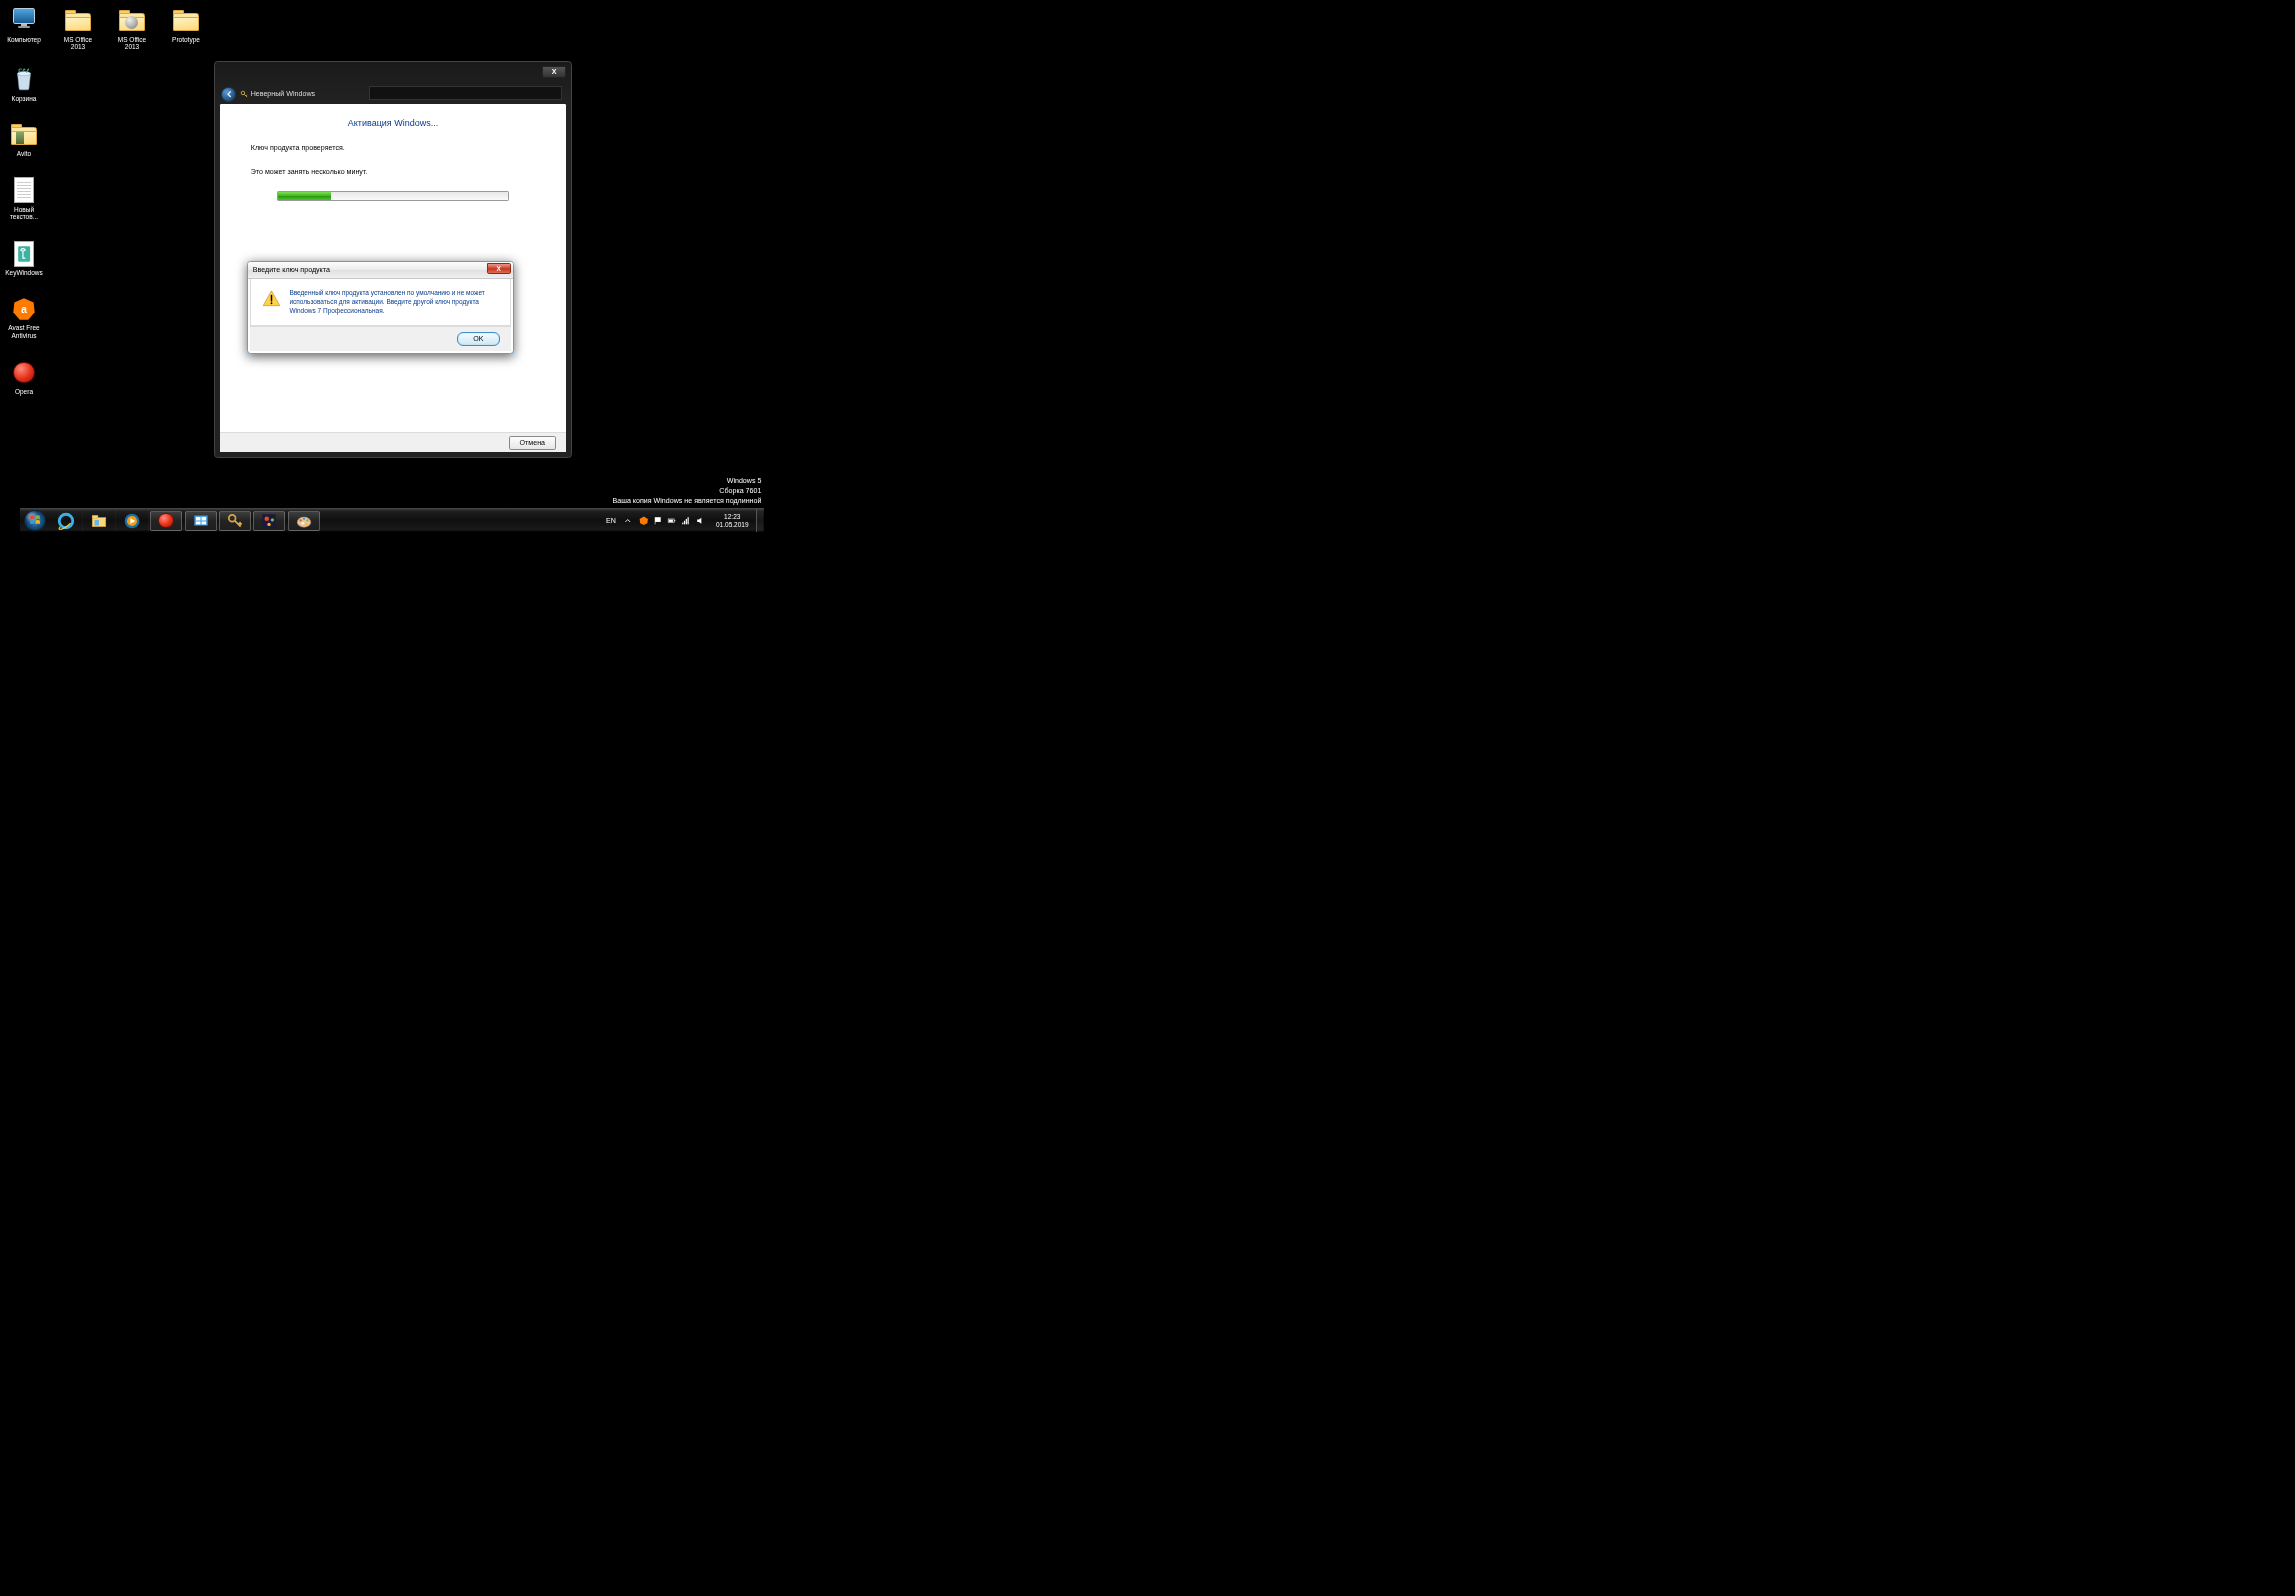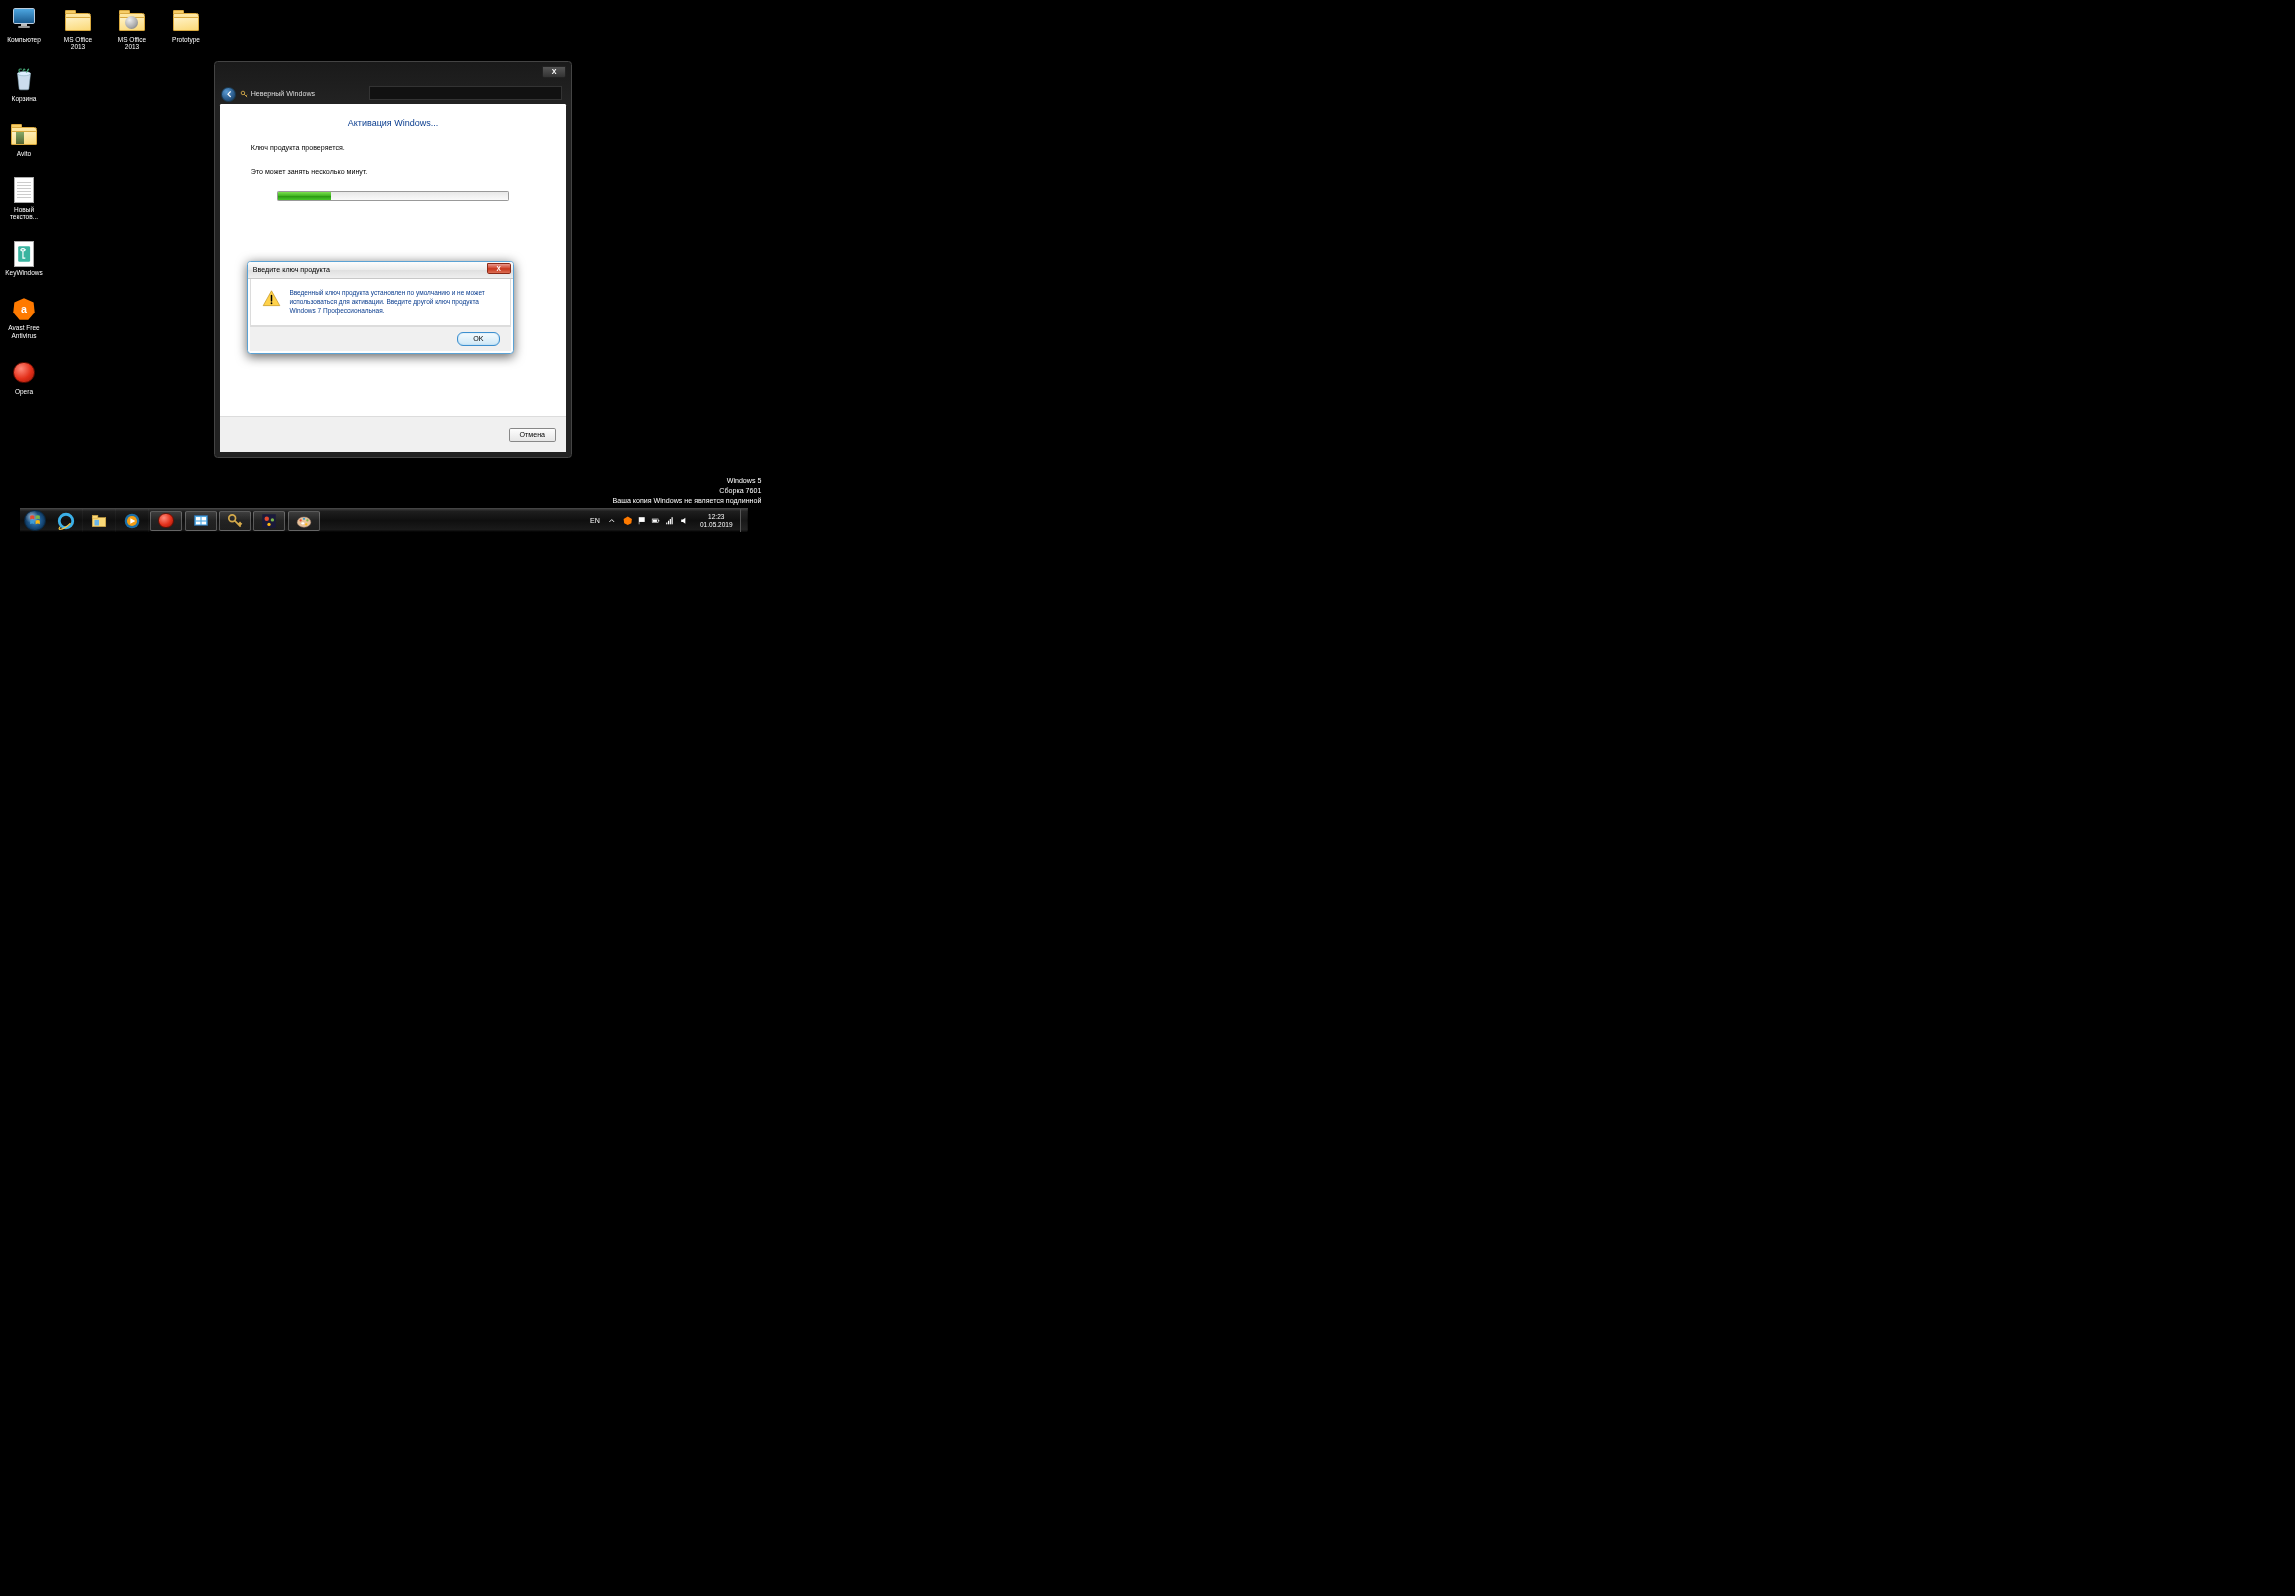--- a/index.html
+++ b/index.html
@@ -39,37 +39,37 @@
 .win-nav-title { color: #ddd; font-size: 7.1px; display:flex; align-items:center; gap:2.4px;}
 .address-black { position:absolute; top:24px; right:9.5px; left:154px; height:14.3px; background:#111; border:0.6px solid #333;}
 
 .win-content { position: absolute; left: 4.8px; right: 4.8px; top: 42px; bottom: 4.8px; background: #fff; border-radius: 1.2px; color: #000; padding: 14.3px 31px; }
 .content-title { color: #0a3d8f; font-size: 9px; margin-bottom: 15.4px; text-align: center; }
 .content-text { font-size: 7.1px; color: #000; margin-bottom: 16px; }
 
 .progress { width: 232px; height: 10px; margin: 15.4px auto 0; border: 0.6px solid #999; border-radius: 1.2px; background: linear-gradient(#e8e8e8,#fafafa); overflow:hidden; position:relative;}
 .progress-fill { height: 100%; width: 23%; background: linear-gradient(#7be04f,#3eb31e 50%,#2a9612 51%,#46c728); }
 
-.win-footer { position: absolute; left:0; right:0; bottom:0; height: 36px; border-top: 0.6px solid #dcdcdc; background: #f0f0f0; display:flex; justify-content:flex-end; align-items:center; padding-right: 10.7px;}
+.win-footer { position: absolute; left:0; right:0; bottom:0; height: 20px; border-top: 0.6px solid #dcdcdc; background: #f0f0f0; display:flex; justify-content:flex-end; align-items:center; padding-right: 10.7px;}
 .btn-cancel { padding: 1.8px 9.5px; font-size: 7.1px; background: linear-gradient(#fdfdfd,#e6e6e6); border: 0.6px solid #888; border-radius: 1.8px; cursor:pointer; color:#000; }
 
 
 .msgbox { position: absolute; left: 247px; top: 261px; width: 267px; background: #fff; border: 0.6px solid #5ba2d4; border-radius: 3.6px; box-shadow: 0 2.4px 10.7px rgba(0,0,0,0.6); overflow:hidden; }
 .msgbox::before { content:""; position:absolute; inset:-2.4px; border:2.4px solid rgba(76,152,210,0.35); border-radius:5.3px; z-index:-1;}
 .msgbox-titlebar { height: 16.6px; background: linear-gradient(#fdfdfd,#ececec 48%,#e0e0e0 52%,#efefef); border-bottom: 0.6px solid #c8c8c8; display:flex; align-items:center; padding-left:4.8px; position:relative;}
 .msgbox-title { font-size: 7.1px; color: #000; }
 .msgbox-close { position: absolute; right: 2.4px; top: 1.2px; width: 24px; height: 10.7px; background: linear-gradient(#e89a8f,#d1472e 48%,#c4351c 52%,#de6e53); border:0.6px solid #8a2a18; border-radius: 0 1.8px 1.8px 1.8px; display:flex; align-items:center; justify-content:center; color:#fff; font-weight:bold; font-size:6.5px; cursor:pointer;}
 .msgbox-body { background: #fff; padding: 10.7px 10.7px 9.5px 10.7px; display:flex; gap:8.3px; border: 0.6px solid #dcdcdc; border-top:none; margin: 0 2.4px;}
 .msgbox-icon { flex: 0 0 19px; height: 19px; }
 .msgbox-text { font-size: 6.5px; color: #0a3d8f; line-height: 1.35; }
 .msgbox-footer { background: #f0f0f0; height: 25px; display:flex; justify-content:flex-end; align-items:center; padding-right: 10.7px; border-top: 0.6px solid #dcdcdc; margin: 0 2.4px 2.4px 2.4px;}
 .btn-ok { padding: 1.8px 15.4px; font-size: 7.1px; background: linear-gradient(#f5fbfe,#cfe8f6); border: 0.6px solid #3c8fcf; border-radius: 6px; cursor:pointer; box-shadow: 0 0 1.2px #6bb3e6 inset; color:#000;}
 
 
-.taskbar { position: absolute; left:0; right:17px; bottom:0; height: 24px; background: linear-gradient(#3a3a3a 0%, #1e1e1e 10%, #0f0f0f 50%, #1a1a1a 90%, #000); border-top: 0.6px solid #444; display:flex; align-items:center;margin-left:20px; }
+.taskbar { position: absolute; left:0; right:1px; bottom:0; height: 24px; background: linear-gradient(#3a3a3a 0%, #1e1e1e 10%, #0f0f0f 50%, #1a1a1a 90%, #000); border-top: 0.6px solid #444; display:flex; align-items:center;margin-left:20px; }
 .start-orb { width: 30px; height: 24px; display:flex; align-items:center; justify-content:center; cursor:pointer;}
 .orb { width: 21.4px; height: 21.4px; border-radius: 50%; background: radial-gradient(circle at 32% 28%, #fff8, transparent 35%), radial-gradient(circle at 50% 50%, #3a8dd4, #0f3a63 70%); border: 0.6px solid #0a2842; display:flex; align-items:center; justify-content:center;}
 .task-items { display:flex; height:100%; }
 .task-item { width: 33px; height: 100%; display:flex; align-items:center; justify-content:center; cursor:pointer; border-right:0.6px solid rgba(255,255,255,0.03);}
 .task-item.active { background: linear-gradient(rgba(255,255,255,0.15), rgba(255,255,255,0.02)); border: 0.6px solid rgba(255,255,255,0.25); border-radius: 1.8px; margin: 1.8px 1.2px; width: 32px; height: 20px;}
 .task-icon { width: 18px; height: 18px; }
 
 .tray { margin-left: auto; display:flex; align-items:center; height:100%; padding-right: 1.2px; gap: 2.4px; }
 .lang { font-size: 7.1px; color: #fff; padding: 0 4.8px; cursor:pointer;}
 .tray-icons { display:flex; align-items:center; gap: 4.8px; padding: 0 3.6px;}

